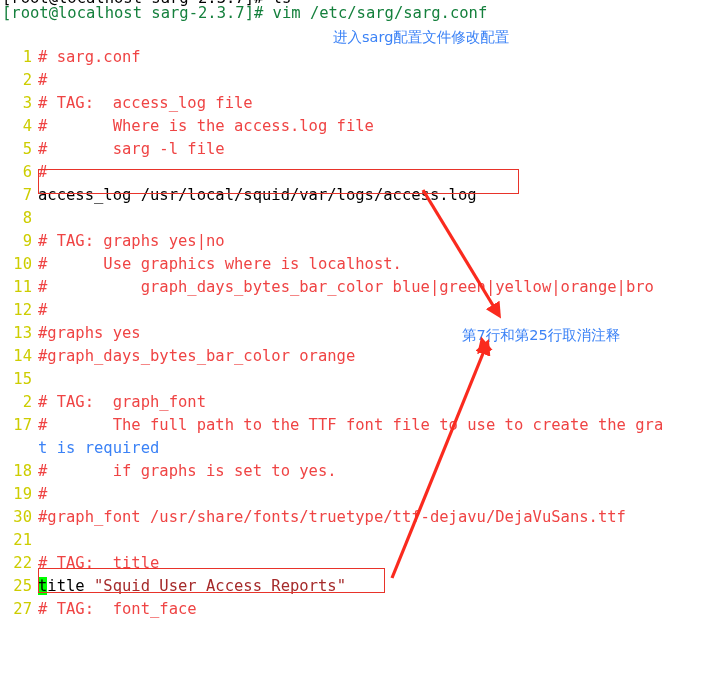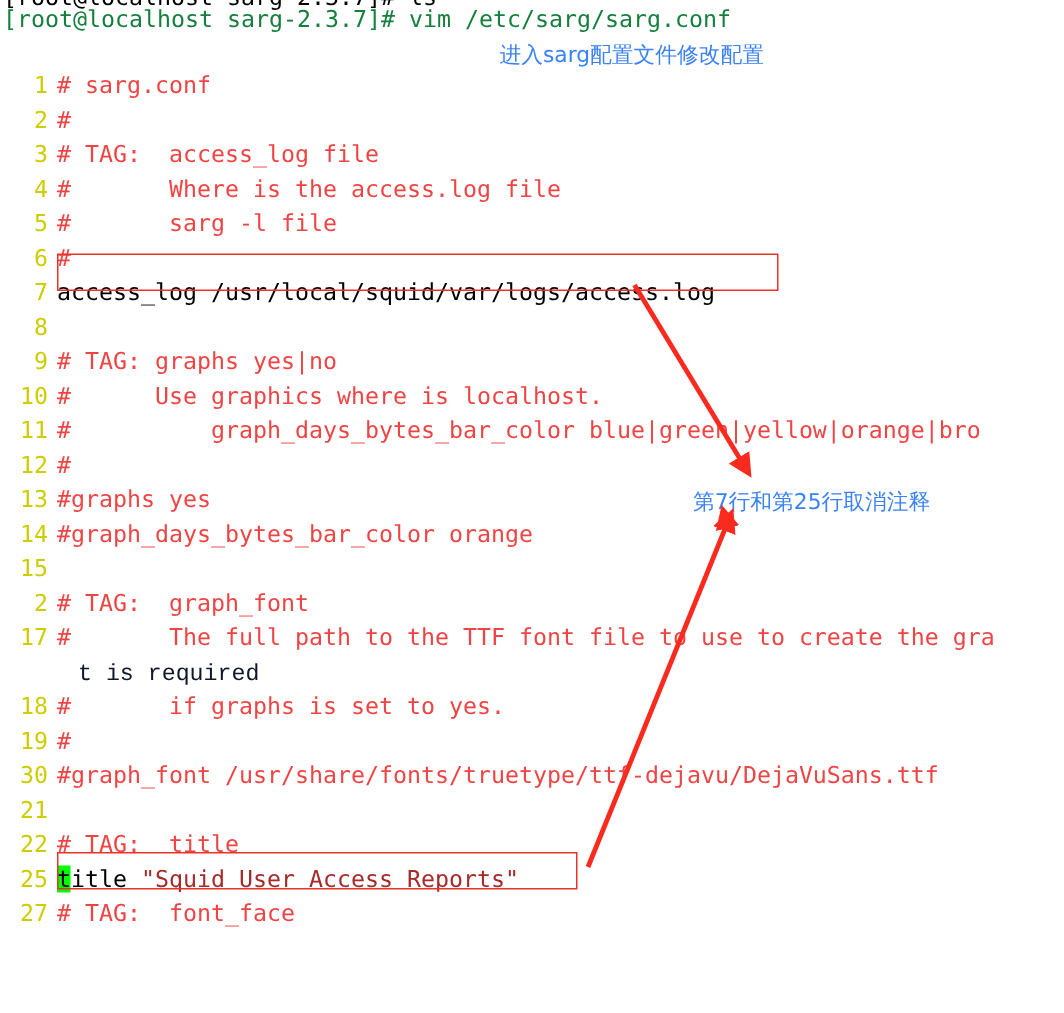--- a/index.html
+++ b/index.html
@@ -64,23 +64,22 @@
     color: #cdcd00;
     font-size: 15.5px;
   }
   .gap { display: inline-block; width: 6px; }
   .ltext {
     color: #ef4444;
   }
   .ltext.plain { color: #000000; }
   .ltext.string { color: #a52a2a; }
   .wrap-cont {
-    color: #0f172a;
-    padding-left: 52px;
-    font-family: Liberation Mono, monospace;
+    color: #3b82f6;
+    padding-left: 38px;
   }
   .cursor-block {
     background: #00ff00;
     color: #000000;
   }
 
   
   .redbox {
     position: absolute;
     border: 1.5px solid #e8332a;

